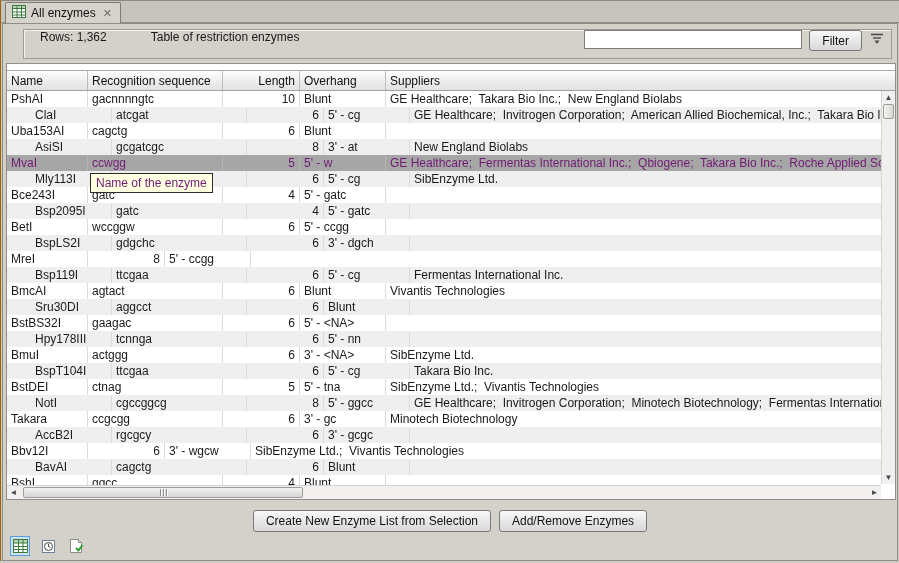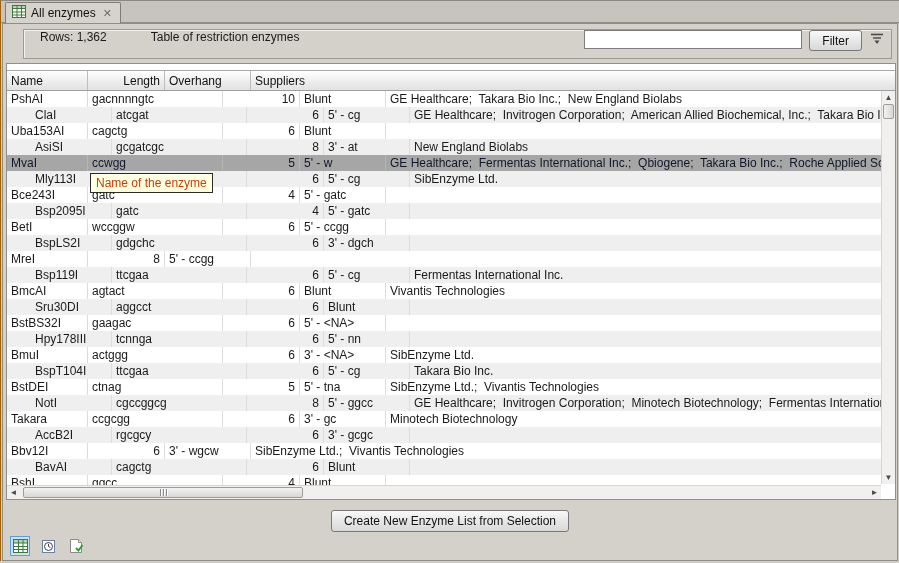--- a/index.html
+++ b/index.html
@@ -30,33 +30,33 @@
   .funnel { width:18px; height:16px; margin:0 5px 0 6px; display:flex; align-items:center; justify-content:center; }
 
   
   .table-wrap { position:absolute; left:3px; top:39px; width:890px; height:437px; background:#fff; border:1px solid #8f8f8f; overflow:hidden; }
   .table-pad { height:6px; background:#fff; }
   .thead { display:flex; height:21px; background:linear-gradient(#ffffff,#e9e9e9 70%,#e2e2e2); border-top:1px solid #a8a8a8; border-bottom:1px solid #a0a0a0; }
   .th { padding:3px 0 0 4px; border-right:1px solid #bdbdbd; font-size:12px; color:#111; white-space:pre; overflow:hidden; }
   .tbody { position:relative; }
   .row { display:flex; height:16px; background:#fff; }
   .row.alt { background:#efefef;padding-left:24px; }
-  .row.selected { background:#a6a6a6; color:#0f172a; }
+  .row.selected { background:#a6a6a6; color:#701a75; }
   .cell { padding:1px 0 0 4px; border-right:1px solid #dcdcdc; font-size:12px; white-space:pre; overflow:hidden; }
   .row.selected .cell { border-right-color:#b5b5b5; }
   .c0 { width:81px; }
   .c1 { width:135px; }
   .c2 { width:77px; text-align:right; padding-right:4px; padding-left:0; }
   .c3 { width:86px; }
   .c4 { flex:1; border-right:none; }
   .thead .c4 { border-right:none; }
   .tbody-rows { margin-right:14px; }
 
   
-  .tooltip { position:absolute; left:83px; top:109px; height:20px; background:#ffffe1; border:1px solid #2b2b2b; padding:2px 5px 0 5px; font-size:12px; color:#c2410c; white-space:pre; z-index:30; }
+  .tooltip { position:absolute; left:83px; top:109px; height:20px; background:#ffffe1; border:1px solid #2b2b2b; padding:2px 5px 0 5px; font-size:12px; color:#701a75; white-space:pre; z-index:30; }
 
   
   .vscroll { position:absolute; top:27px; right:0; bottom:15px; width:14px; background:#f1f0ee; border-left:1px solid #d5d4d1; z-index:20; }
   .hscroll { position:absolute; left:0; right:14px; bottom:0; height:14px; background:#f1f0ee; border-top:1px solid #d5d4d1; z-index:20; }
   .sb-btn { position:absolute; background:#f1f0ee; display:flex; align-items:center; justify-content:center; font-size:8px; color:#4a4a4a; }
   .vscroll .sb-up { top:0; left:0; right:0; height:13px; }
   .vscroll .sb-down { bottom:0; left:0; right:0; height:13px; }
   .hscroll .sb-left { left:0; top:0; bottom:0; width:13px; }
   .hscroll .sb-right { right:0; top:0; bottom:0; width:13px; }
   .v-thumb { position:absolute; top:13px; left:1px; width:11px; height:15px; background:linear-gradient(90deg,#f2f2f2,#d8d7d4); border:1px solid #9e9d9a; border-radius:2px; }
@@ -108,20 +108,21 @@
           <line x1="4" y1="7" x2="12" y2="7" stroke="#4a4a4a" stroke-width="1.4"></line>
           <polygon points="5.5,9.5 10.5,9.5 8,13" fill="#4a4a4a"></polygon>
         </svg>
       </span>
     </div>
 
     <div class="table-wrap">
       <div class="table-pad"></div>
       <div class="thead">
           <div class="th c0">Name</div>
+          <div class="th c1">Recognition sequence</div>
           <div class="th c2">Length</div>
           <div class="th c3">Overhang</div>
           <div class="th c4">Suppliers</div>
         </div>
       <div class="tbody">
           <div class="row tbody-rows">
             <div class="cell c0">PshAI</div>
             <div class="cell c1">gacnnnngtc</div>
             <div class="cell c2">10</div>
             <div class="cell c3">Blunt</div>
@@ -308,20 +309,21 @@
           <span class="grip"></span>
             <span class="grip"></span>
             <span class="grip"></span>
         </div>
         <div class="sb-btn sb-right">►</div>
       </div>
     </div>
 
     <div class="button-row">
       <button class="btn">Create New Enzyme List from Selection</button>
+      <button class="btn">Add/Remove Enzymes</button>
     </div>
 
     <div class="statusbar">
       <span class="view-btn active">
         <svg width="15" height="14" viewBox="0 0 15 14">
           <rect x="0.5" y="0.5" width="14" height="13" fill="#ffffff" stroke="#3c7a3c"></rect>
           <rect x="0.5" y="0.5" width="14" height="3.5" fill="#b7d6b7" stroke="#3c7a3c"></rect>
           <line x1="5.5" y1="1" x2="5.5" y2="13" stroke="#3c7a3c"></line>
           <line x1="10" y1="1" x2="10" y2="13" stroke="#3c7a3c"></line>
           <line x1="1" y1="7.5" x2="14" y2="7.5" stroke="#3c7a3c"></line>

